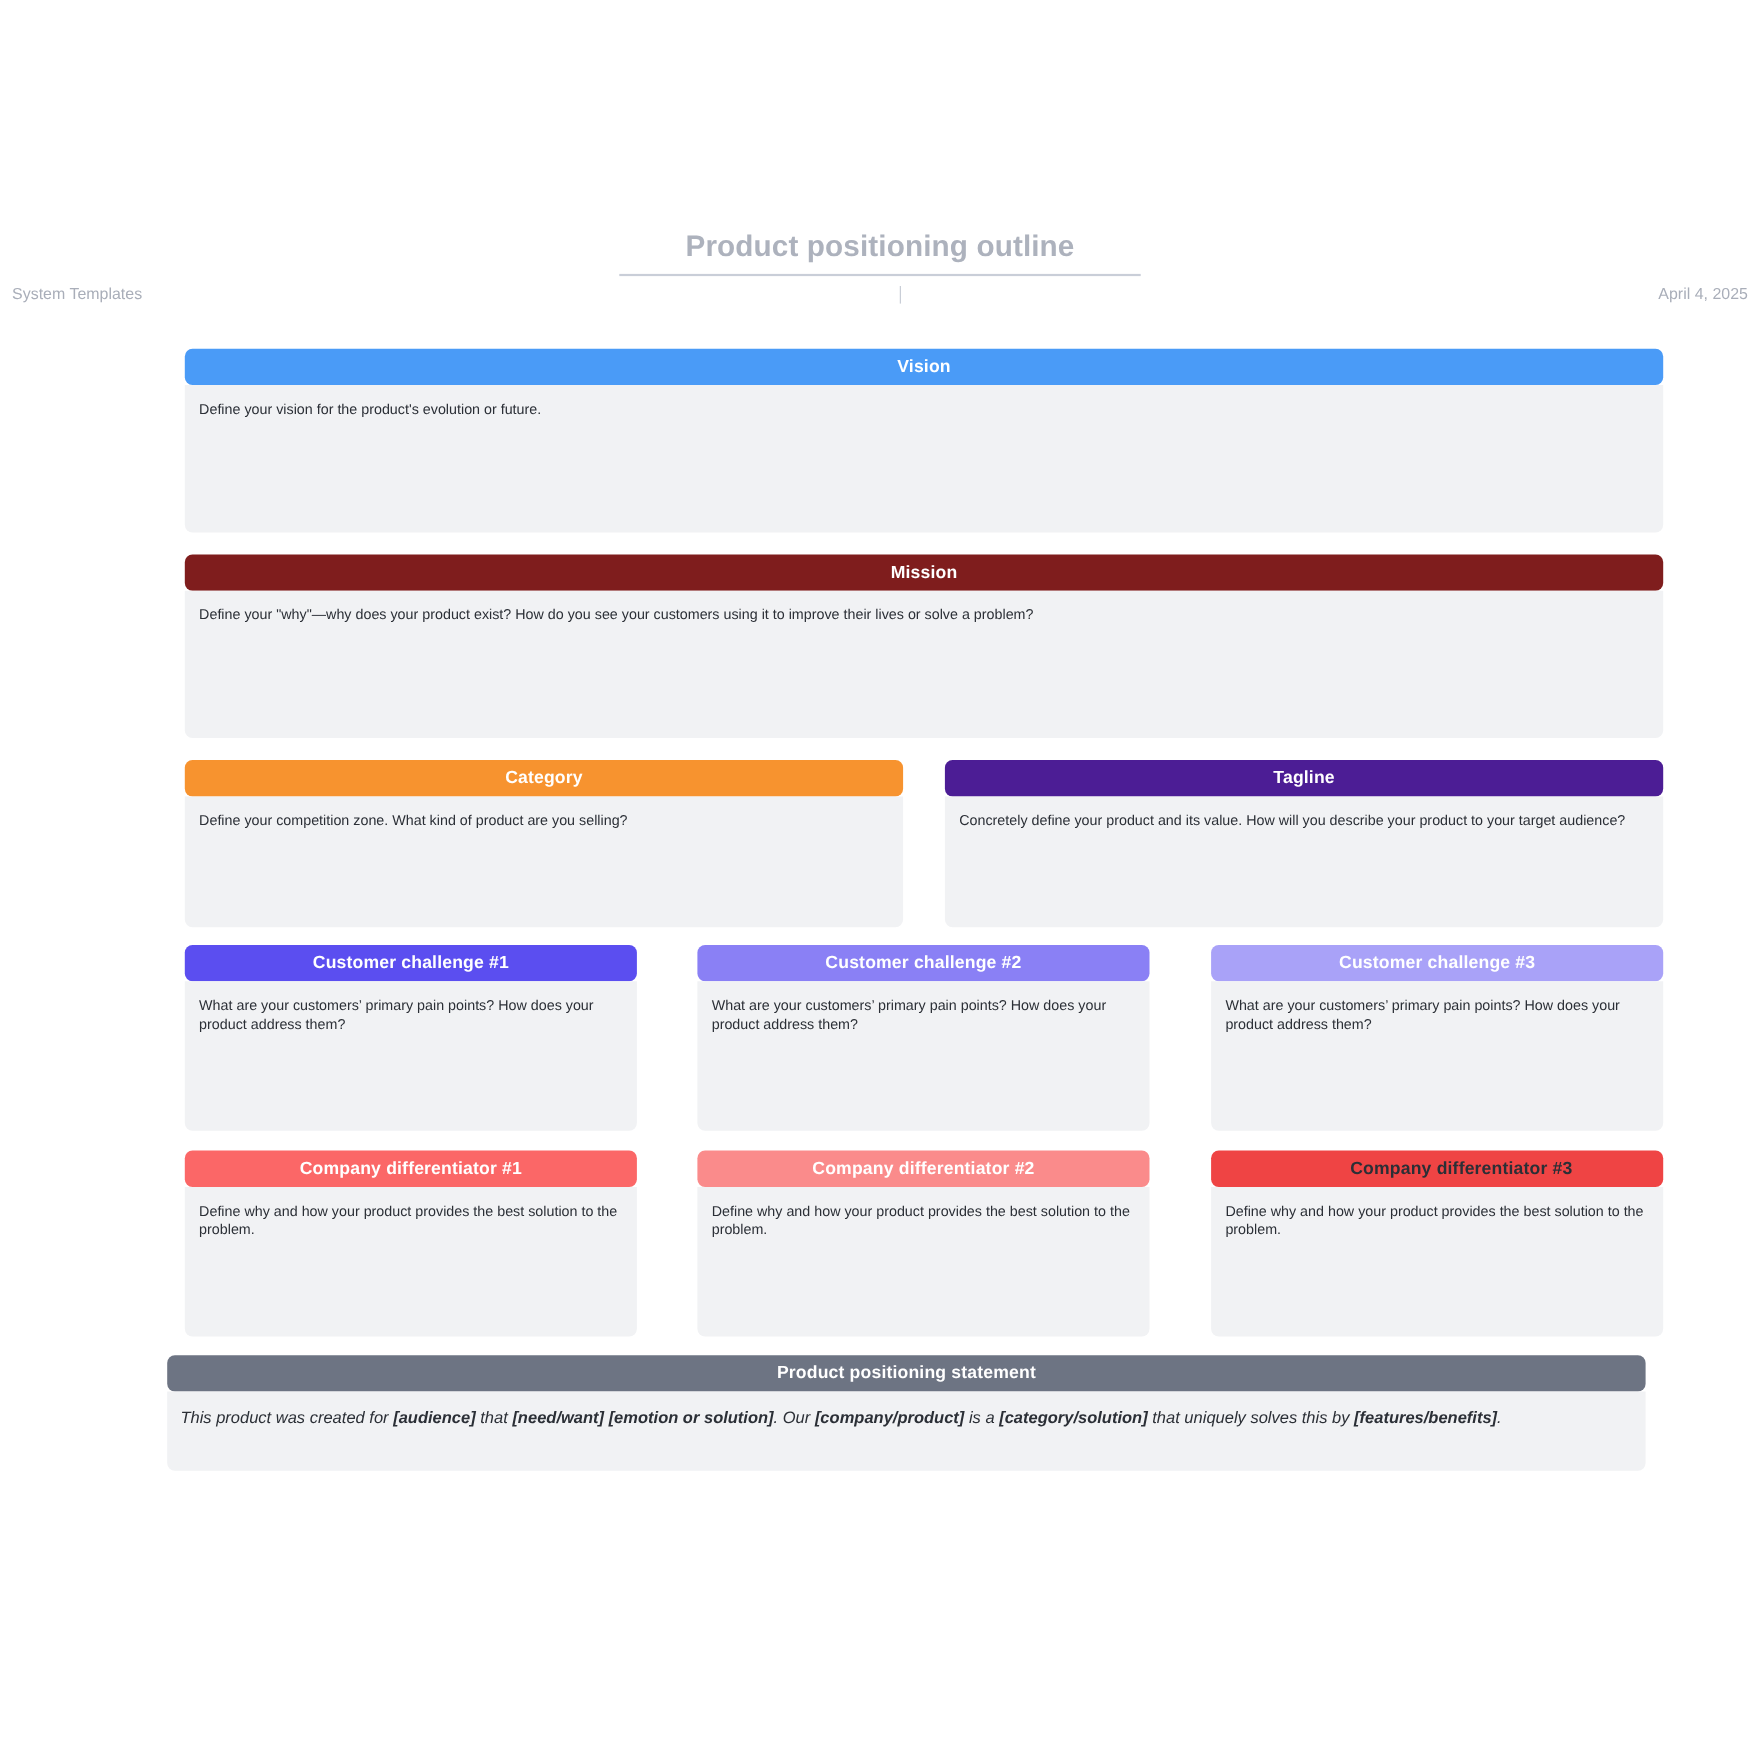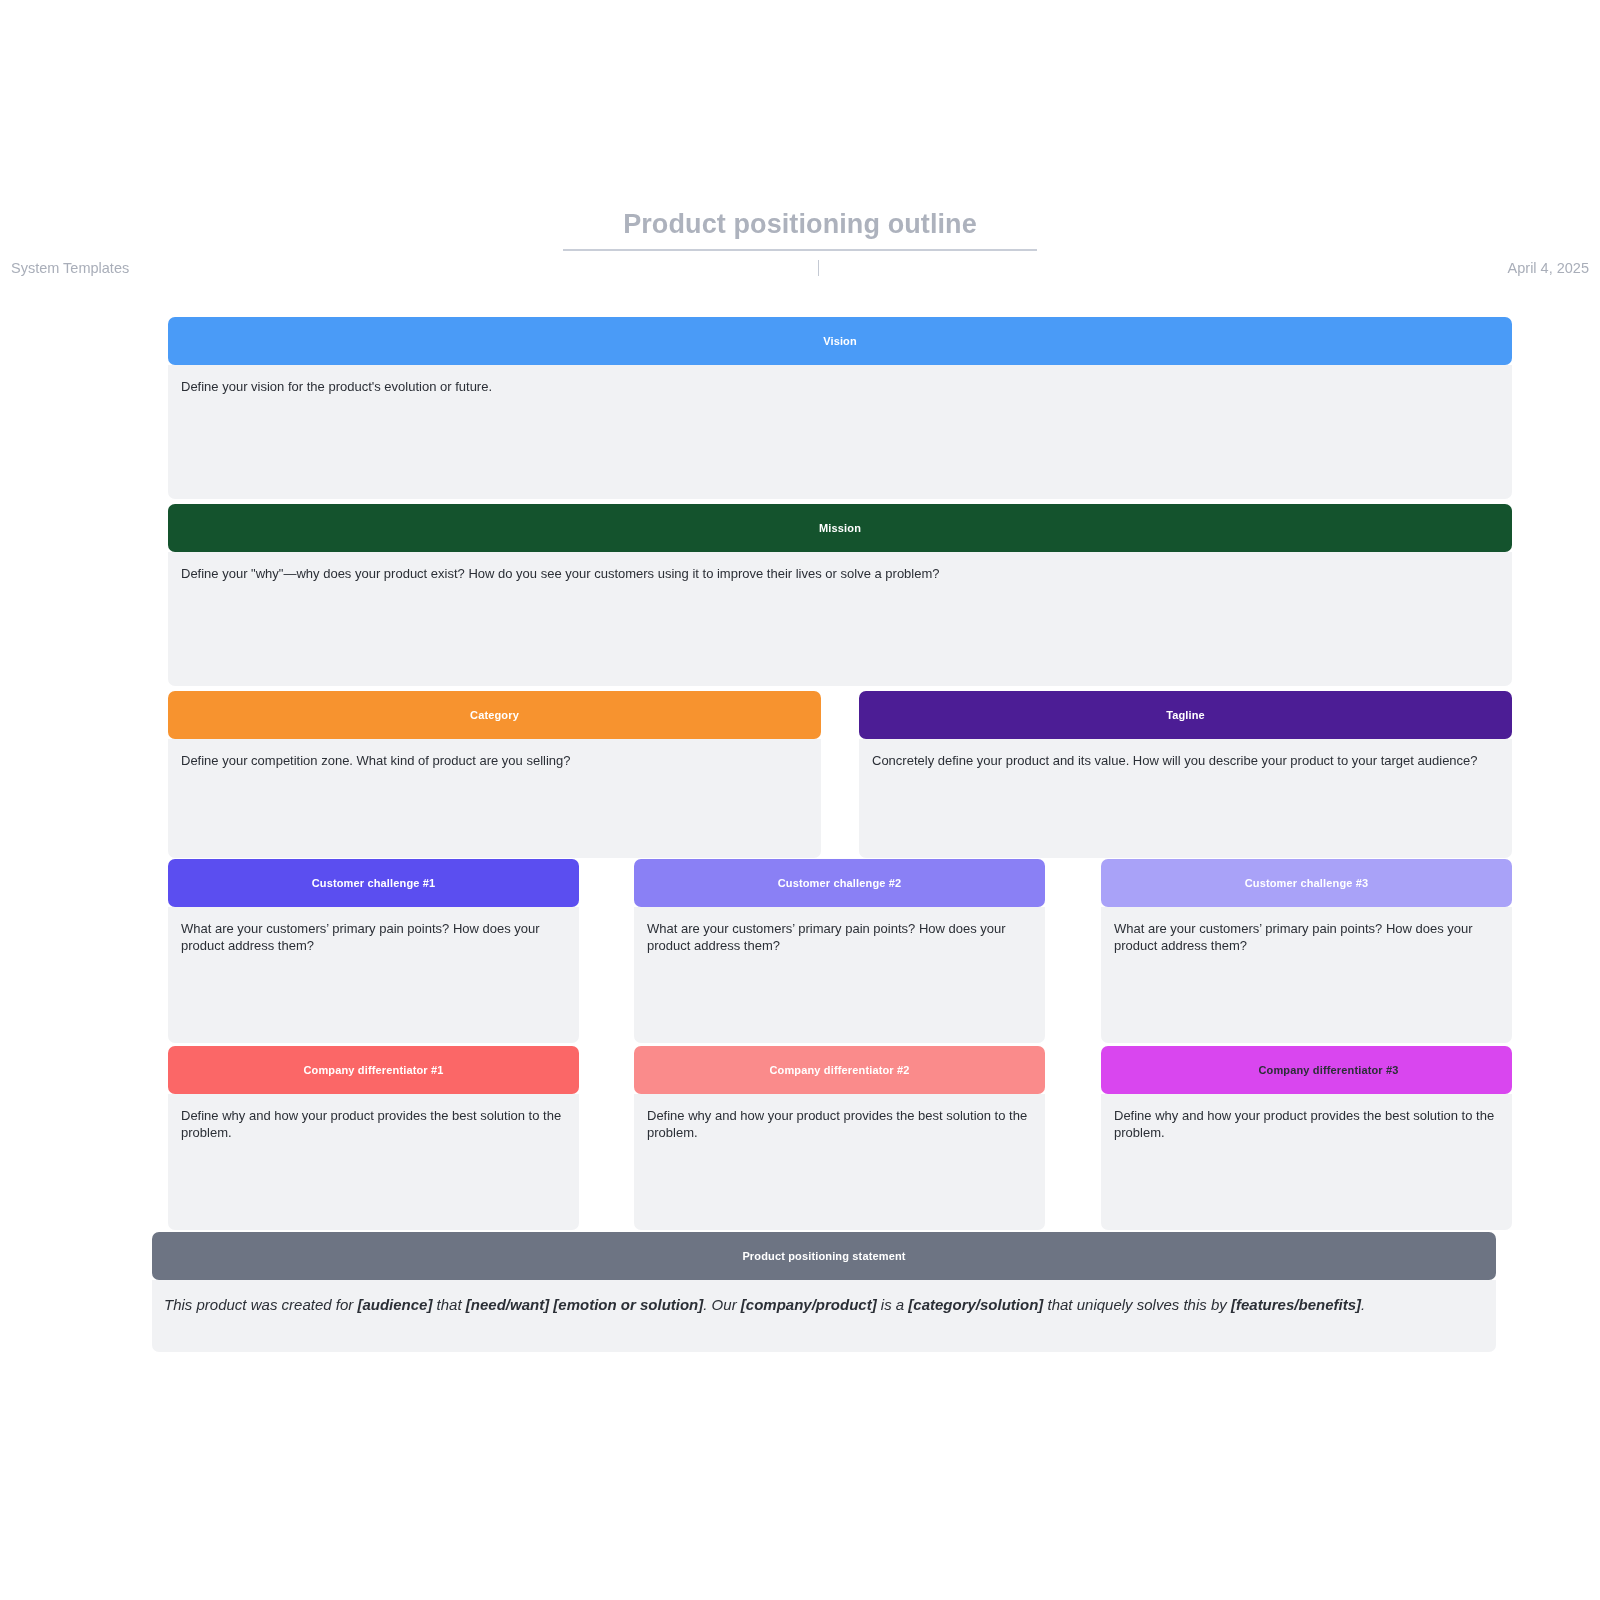--- a/index.html
+++ b/index.html
@@ -56,26 +56,26 @@
     height: 16px;
     background: #c4c9d3;
   }
 
   
   .card {
     position: absolute;
     box-sizing: border-box;
   }
   .card-head {
-    height: 48px;
+    height: 33px;
     border-radius: 7px;
     display: flex;
     align-items: center;
     justify-content: center;
-    font-size: 11px;
+    font-size: 16px;
     font-weight: bold;
     color: #ffffff;
     letter-spacing: 0.15px;
   }
   .card-body {
     background: #f1f2f4;
     border-bottom-left-radius: 7px;
     border-bottom-right-radius: 7px;
     padding: 13px 13px 10px 13px;
     box-sizing: border-box;
@@ -122,21 +122,21 @@
   <div class="card" style="left:168px; top:317px; width:1344px;">
     <div class="card-head" style="background:#4a9bf7;">
       <span>Vision</span>
     </div>
     <div class="card-body flat-top" style="height:134px;">
       <span>Define your vision for the product's evolution or future.</span>
     </div>
   </div>
 
   <div class="card" style="left:168px; top:504px; width:1344px;">
-    <div class="card-head" style="background:#14532d;">
+    <div class="card-head" style="background:#7f1d1d;">
       <span>Mission</span>
     </div>
     <div class="card-body flat-top" style="height:134px;">
       <span>Define your "why"—why does your product exist? How do you see your customers using it to improve their lives or solve a problem?</span>
     </div>
   </div>
 
   <div class="card" style="left:168px; top:691px; width:653px;">
     <div class="card-head" style="background:#f7932f;">
       <span>Category</span>
@@ -194,21 +194,21 @@
   <div class="card" style="left:634px; top:1046px; width:411px;">
     <div class="card-head" style="background:#fa8b8b;">
       <span>Company differentiator #2</span>
     </div>
     <div class="card-body flat-top" style="height:136px;">
       <span>Define why and how your product provides the best solution to the problem.</span>
     </div>
   </div>
 
   <div class="card" style="left:1101px; top:1046px; width:411px;">
-    <div class="card-head dark-text" style="background:#d946ef;padding-left:44px;">
+    <div class="card-head dark-text" style="background:#ef4444;padding-left:44px;">
       <span>Company differentiator #3</span>
     </div>
     <div class="card-body flat-top" style="height:136px;">
       <span>Define why and how your product provides the best solution to the problem.</span>
     </div>
   </div>
 
   <div class="card" style="left:152px; top:1232px; width:1344px;">
     <div class="card-head" style="background:#6d7483;">
       <span>Product positioning statement</span>

